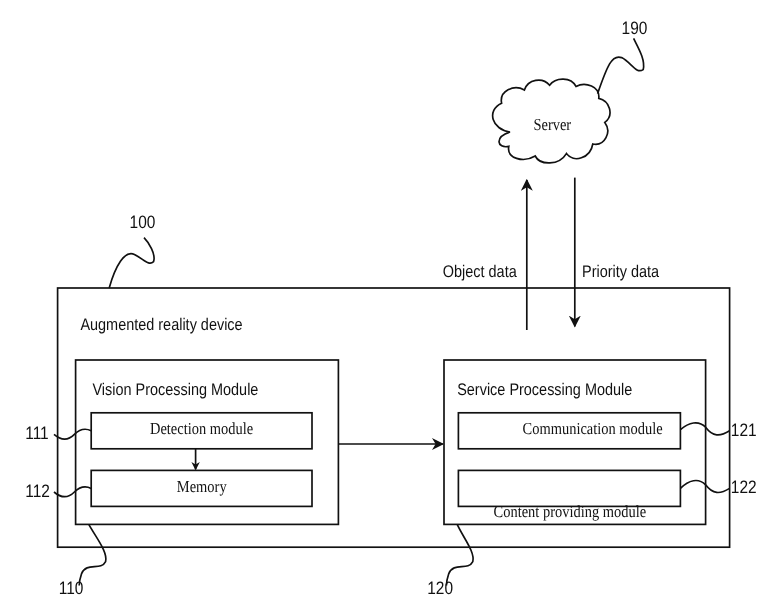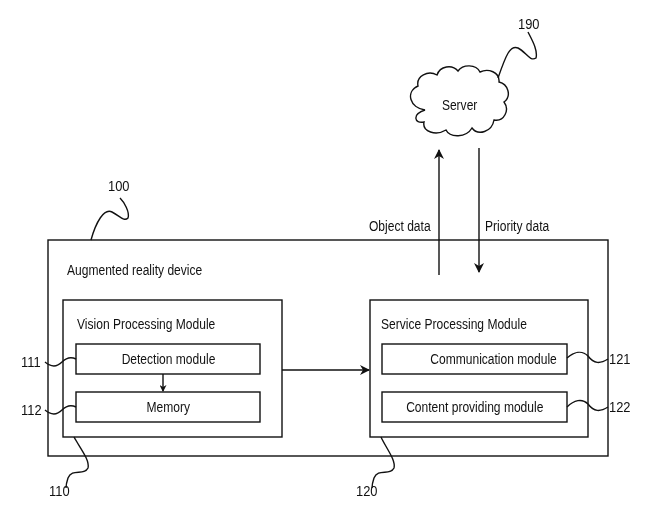--- a/index.html
+++ b/index.html
@@ -1,20 +1,20 @@
 <!DOCTYPE html>
 <html><head>
   <meta charset="utf-8">
   <style>
     html, body { margin: 0; padding: 0; background: #ffffff; }
     body { width: 649px; height: 513px; position: relative; overflow: hidden;
            font-family: "Liberation Sans", "DejaVu Sans", sans-serif; color: #111; }
     svg { position: absolute; left: 0; top: 0; }
     .lbl { position: absolute; font-size: 14px; white-space: nowrap; transform: scaleX(0.86); transform-origin: left center; line-height: 16px; }
-    .ctr { position: absolute; font-size: 14px; white-space: nowrap; text-align: center; line-height: 16px; }
+    .ctr { position: absolute; font-size: 14px; white-space: nowrap; text-align: center; line-height: 16px; font-family: Liberation Serif, serif; }
     .ctr span { display: inline-block; transform: scaleX(0.86); }
     .ref { position: absolute; font-size: 15px; white-space: nowrap; transform: scaleX(0.86); transform-origin: left center; line-height: 16px; }
   </style>
 </head>
 <body>
 
 <svg width="649" height="513" viewBox="0 0 649 513">
   <defs>
     <marker id="ah" markerWidth="10" markerHeight="10" refX="9" refY="5" orient="auto" markerUnits="userSpaceOnUse">
       <path d="M0,0 L10,5 L0,10 L3,5 Z" fill="#111"></path>
@@ -70,16 +70,16 @@
 
 <div class="lbl" style="left:77px; top:316px;">Vision  Processing Module</div>
 <div class="ctr" style="left:76px; top:351px; width:184px;"><span>Detection module</span></div>
 <div class="ctr" style="left:76px; top:399px; width:184px;"><span>Memory</span></div>
 <div class="ref" style="left:21px; top:354px;">111</div>
 <div class="ref" style="left:21px; top:402px;">112</div>
 <div class="ref" style="left:49px; top:483px;">110</div>
 
 <div class="lbl" style="left:381px; top:316px;">Service Processing Module</div>
 <div class="ctr" style="left:382px; top:351px; width:223px;"><span>Communication module</span></div>
-<div class="ctr" style="left:382px; top:399px; width:185px;"><span>Content providing module</span></div>
+<div class="ctr" style="left:382px; top:420px; width:185px;"><span>Content providing module</span></div>
 <div class="ref" style="left:609px; top:351px;">121</div>
 <div class="ref" style="left:609px; top:399px;">122</div>
 <div class="ref" style="left:356px; top:483px;">120</div>
 
 </body></html>

